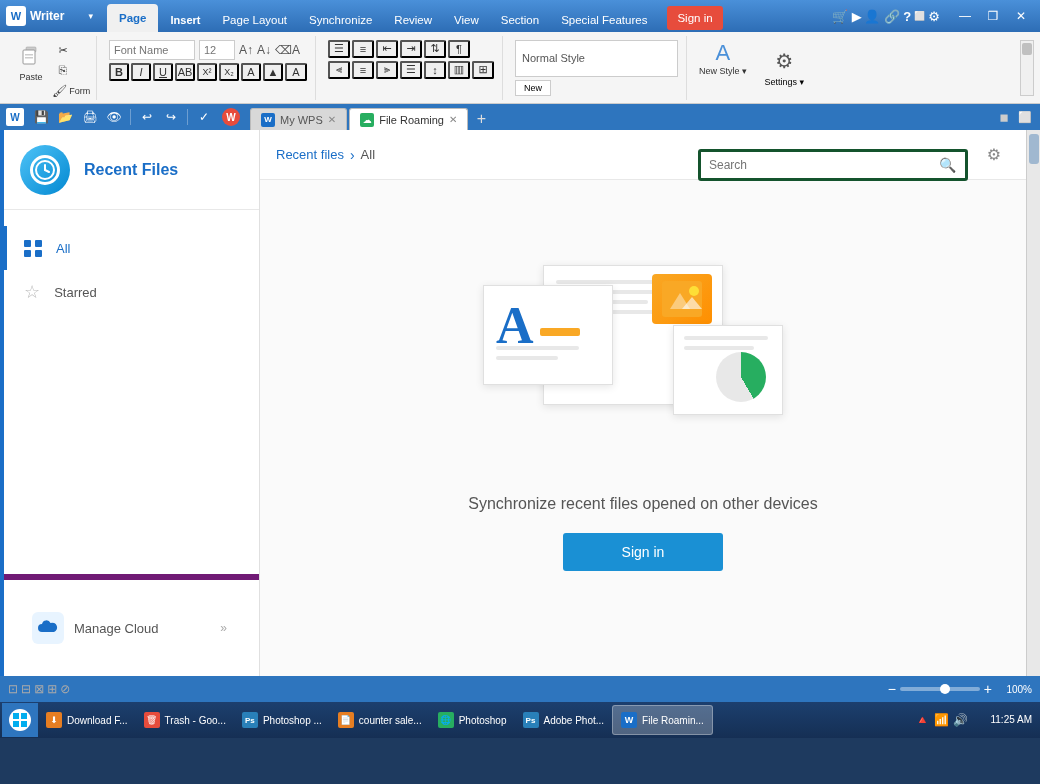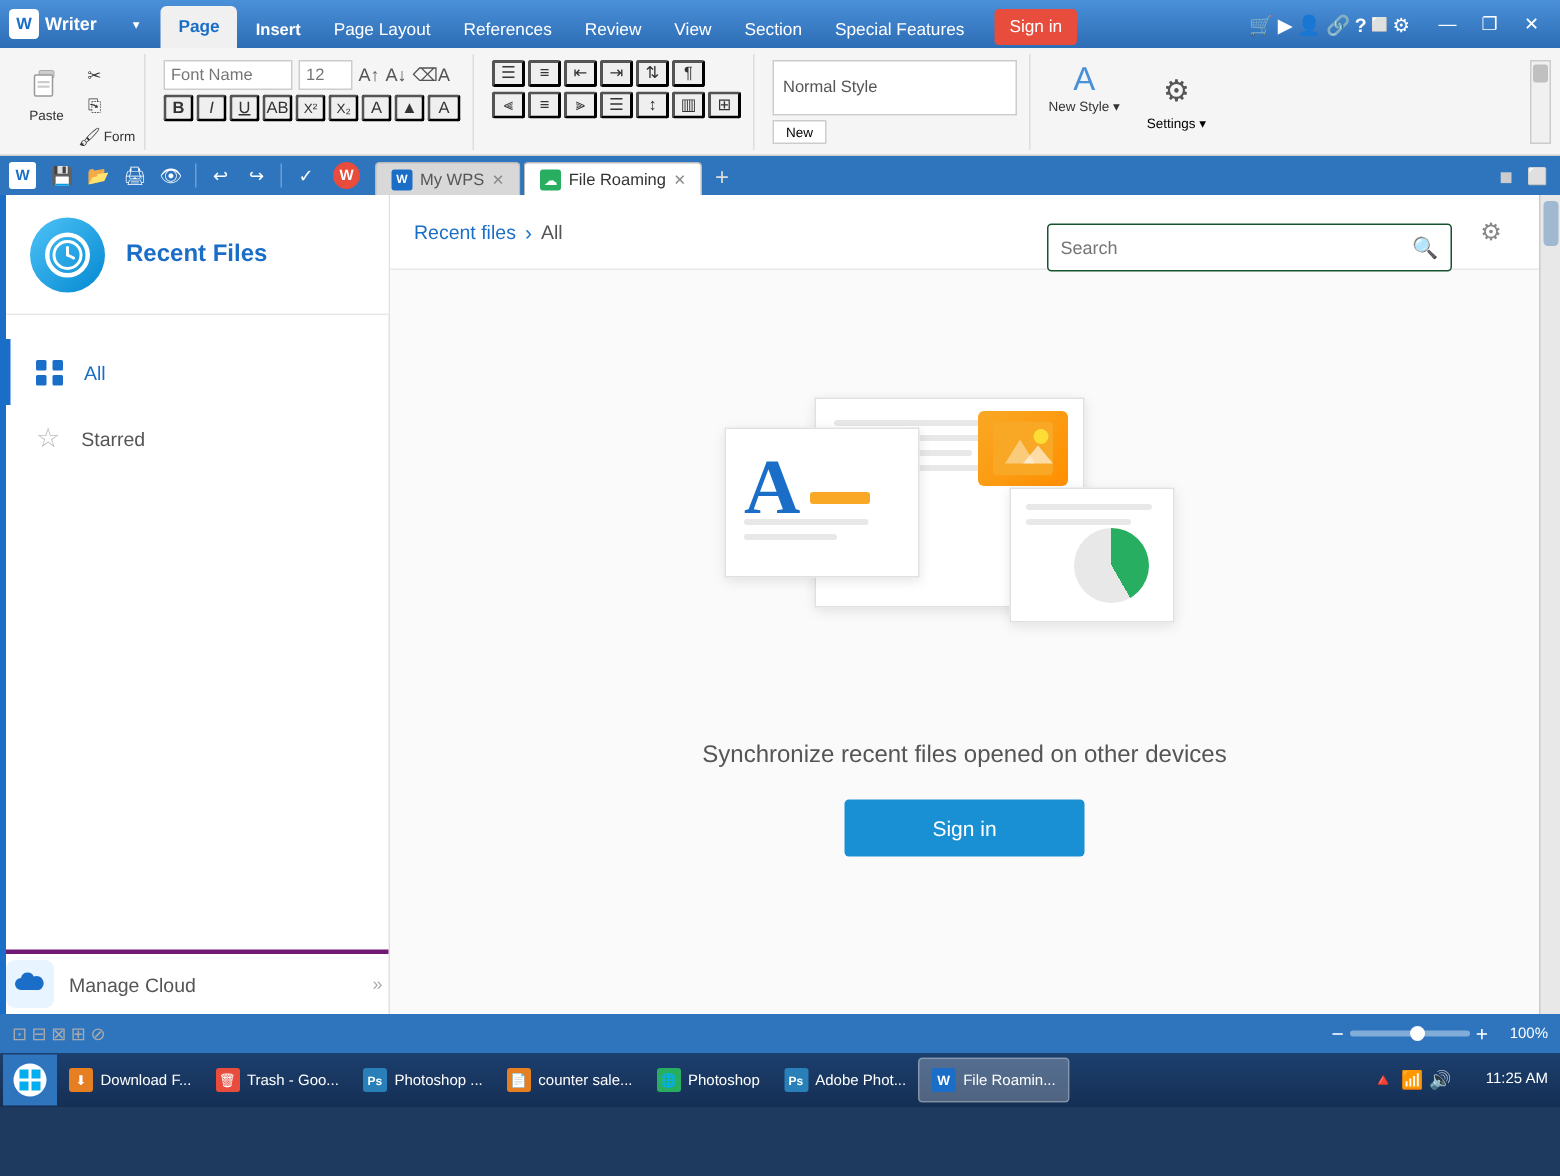--- a/index.html
+++ b/index.html
@@ -217,22 +217,22 @@
     .nav-icon-dot {
       width: 7px; height: 7px;
       border-radius: 1px;
       background: #1a6ec7;
     }
     .nav-icon-star {
       color: #bbb;
       font-size: 18px;
     }
     .sidebar-footer {
-      padding: 4px;
-      border-top: 3px solid #701a75;
+      padding: 32px;
+      border-top: 6px solid #701a75;
       display: flex;
       align-items: center;
       gap: 10px;
       cursor: pointer;
     }
     .manage-cloud-icon {
       width: 32px; height: 32px;
       background: #e8f4ff;
       border-radius: 6px;
       display: flex; align-items: center; justify-content: center;
@@ -276,21 +276,21 @@
       color: #1a6ec7;
       font-size: 14px;
     }
     .breadcrumb-current {
       color: #555;
     }
     .content-header-spacer { flex: 1; }
     .search-box {
       width: 270px;
       height: 32px;
-      border: 1px solid #14532d;
+      border: 3px solid #14532d;
       border-radius: 3px;
       display: flex;
       align-items: center;
       padding: 0 8px;
       gap: 6px;
       background: #fff;
       margin-top: 21px;
     }
     .search-input {
       flex: 1;
@@ -530,21 +530,21 @@
 
 <div class="title-bar">
   <div class="title-bar-logo">W</div>
   <span class="title-bar-app-name">Writer</span>
   <span class="title-bar-dropdown">▾</span>
 
   <div style="display:flex;gap:2px;align-items:flex-end;height:100%">
     <div class="ribbon-tab active" style="height:28px;background:#f0f0f0;color:#1a6ec7;font-size:11.5px;padding:0 12px;border-radius:4px 4px 0 0;display:flex;align-items:center;">Page</div>
     <div class="ribbon-tab" style="height:24px;color:#fff;font-size:11px;padding:0 10px;border-radius:4px 4px 0 0;display:flex;align-items:center;font-weight:bold;">Insert</div>
     <div class="ribbon-tab" style="height:24px;color:#fff;font-size:11.5px;padding:0 10px;border-radius:4px 4px 0 0;display:flex;align-items:center;">Page Layout</div>
-    <div class="ribbon-tab" style="height:24px;color:#fff;font-size:11.5px;padding:0 10px;border-radius:4px 4px 0 0;display:flex;align-items:center;">References</div>
+    <div class="ribbon-tab" style="height:24px;color:#fff;font-size:11.5px;padding:0 10px;border-radius:4px 4px 0 0;display:flex;align-items:center;">Synchronize</div>
     <div class="ribbon-tab" style="height:24px;color:#fff;font-size:11.5px;padding:0 10px;border-radius:4px 4px 0 0;display:flex;align-items:center;">Review</div>
     <div class="ribbon-tab" style="height:24px;color:#fff;font-size:11.5px;padding:0 10px;border-radius:4px 4px 0 0;display:flex;align-items:center;margin-top:36px;">View</div>
     <div class="ribbon-tab" style="height:24px;color:#fff;font-size:11.5px;padding:0 10px;border-radius:4px 4px 0 0;display:flex;align-items:center;">Section</div>
     <div class="ribbon-tab" style="height:24px;color:#fff;font-size:11.5px;padding:0 10px;border-radius:4px 4px 0 0;display:flex;align-items:center;">Special Features</div>
     <div class="ribbon-tab sign-in" style="font-size:11.5px;padding:0 10px;height:24px;display:flex;align-items:center;margin-left:8px;">Sign in</div>
   </div>
   <div class="title-bar-spacer"></div>
 
   <div style="display:flex;gap:3px;color:#fff;font-size:13px;align-items:center;">
     <span style="cursor:pointer;">🛒</span>

